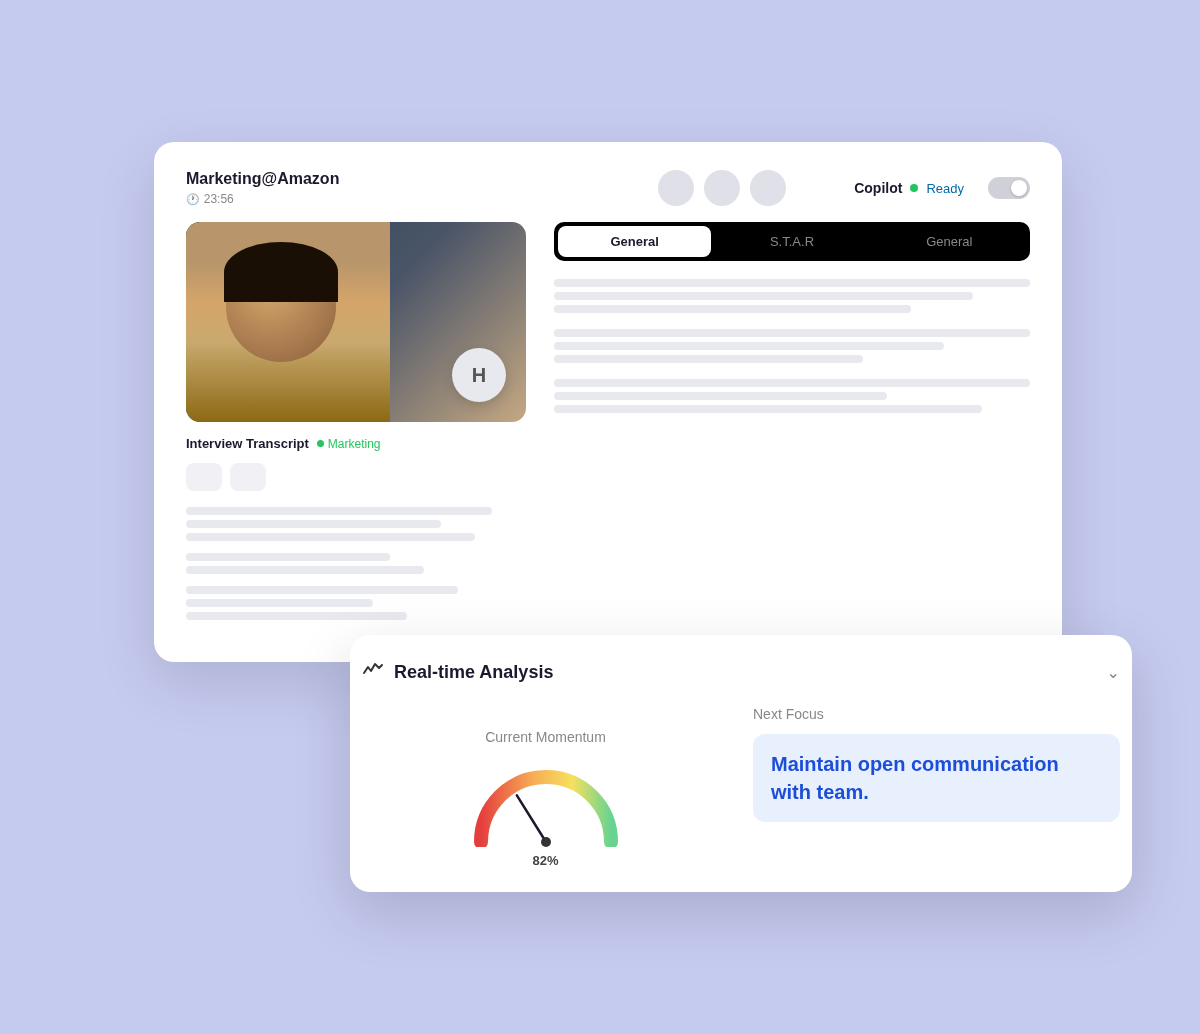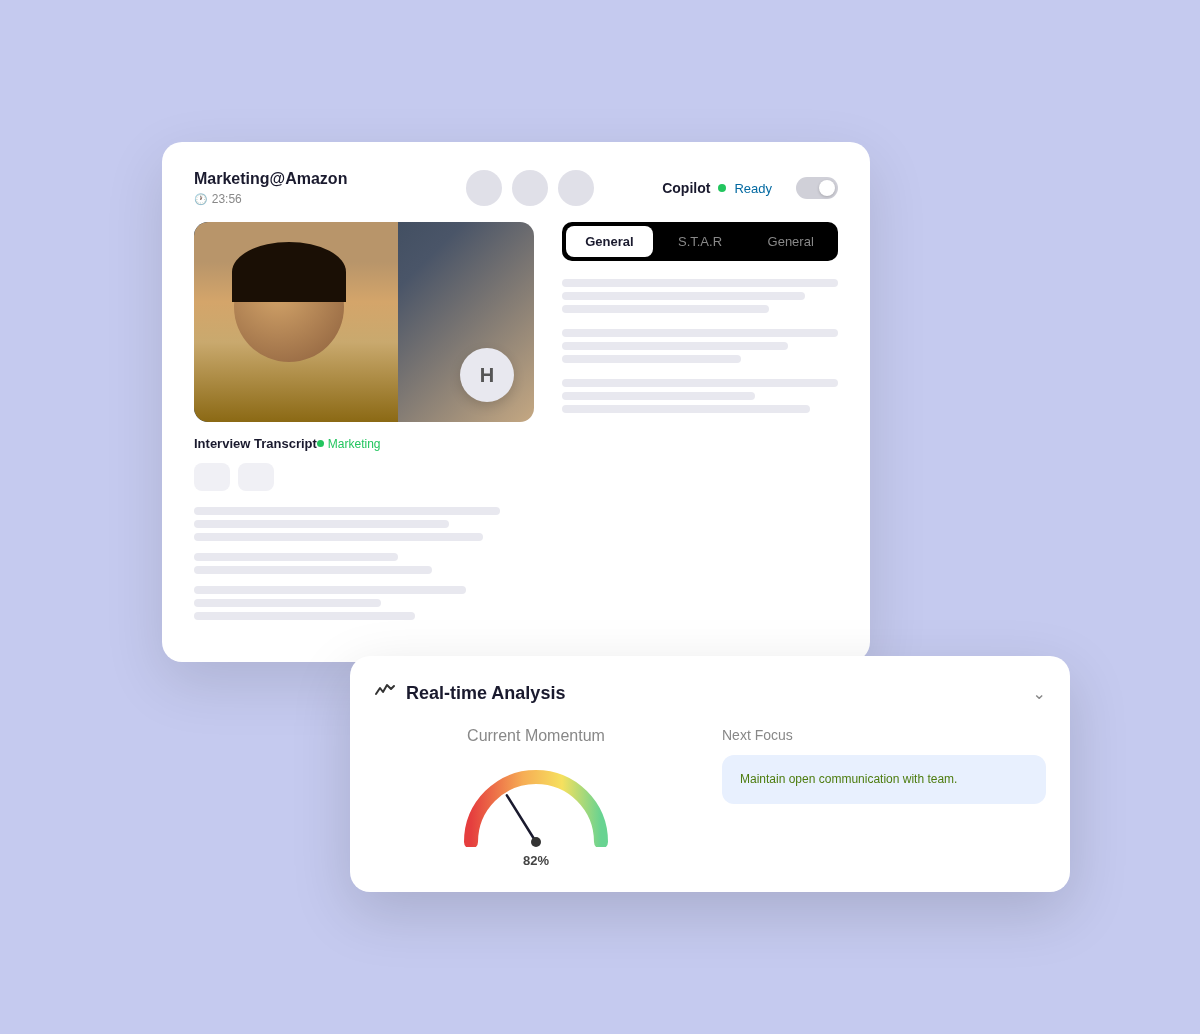--- a/index.html
+++ b/index.html
@@ -17,22 +17,22 @@
     .scene {
       position: relative;
       width: 900px;
       height: 750px;
     }
 
     
     .main-card {
       position: absolute;
       top: 0;
-      left: 12px;
-      width: 708px;
+      left: 4px;
+      width: 908px;
       background: #ffffff;
       border-radius: 20px;
       box-shadow: 0 20px 60px rgba(0,0,0,0.12);
       padding: 28px 32px;
       min-height: 520px;
     }
 
     
     .header-row {
       display: flex;
@@ -154,21 +154,21 @@
       justify-content: center;
       font-size: 20px;
       font-weight: 600;
       color: #555;
       box-shadow: 0 4px 12px rgba(0,0,0,0.15);
     }
 
     .transcript-row {
       display: flex;
       align-items: center;
-      gap: 0;
+      gap: 8px;
       margin-bottom: 12px;
     }
     .transcript-label {
       font-size: 13px;
       font-weight: 600;
       color: #1a1a2e;
     }
     .connected-badge {
       display: flex;
       align-items: center;
@@ -242,25 +242,25 @@
 
     .section-group {
       margin-bottom: 16px;
     }
 
     
     .analysis-card {
       position: absolute;
       bottom: 0;
       left: 200px;
-      width: 720px;
+      width: 782px;
       background: #fff;
       border-radius: 20px;
       box-shadow: 0 20px 60px rgba(0,0,0,0.15);
-      padding: 24px 24px;
+      padding: 24px 12px;
     }
 
     .analysis-header {
       display: flex;
       align-items: center;
       justify-content: space-between;
       margin-bottom: 20px;
     }
 
     .analysis-title-group {
@@ -293,23 +293,24 @@
     }
 
     .metric-section {
       flex: 1;
       display: flex;
       flex-direction: column;
       align-items: center;
     }
 
     .metric-label {
-      font-size: 16px;
+      font-size: 14px;
       color: #888;
       margin-bottom: 12px;
+      margin-top: 23px;
     }
 
     
     .gauge-container {
       position: relative;
       width: 160px;
       height: 90px;
     }
 
     .gauge-value {
@@ -332,23 +333,23 @@
       margin-bottom: 12px;
     }
 
     .next-focus-box {
       background: #e8f0fe;
       border-radius: 12px;
       padding: 16px 18px;
     }
 
     .next-focus-text {
-      font-size: 12px;
-      font-weight: 400;
-      color: #4d7c0f;
+      font-size: 20px;
+      font-weight: 700;
+      color: #1d4ed8;
       line-height: 1.4;
     }
 
     
     svg.gauge {
       display: block;
     }
   </style>
 </head>
 <body>

